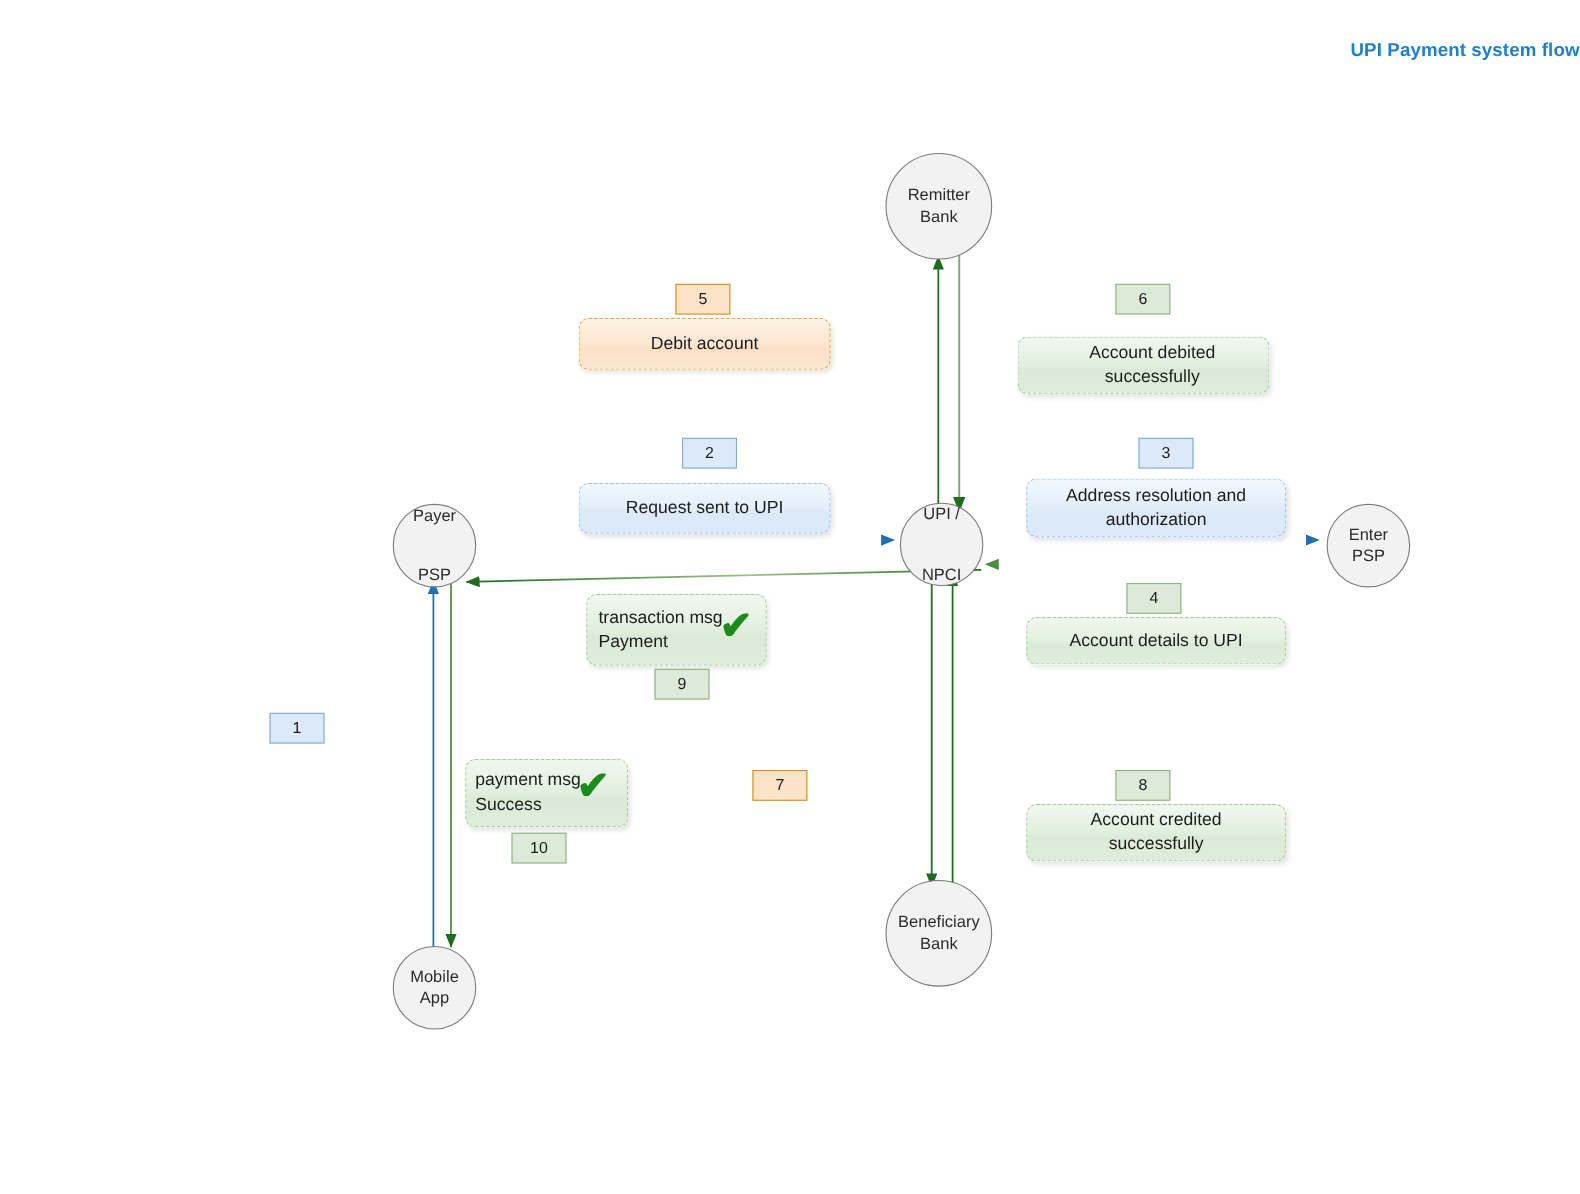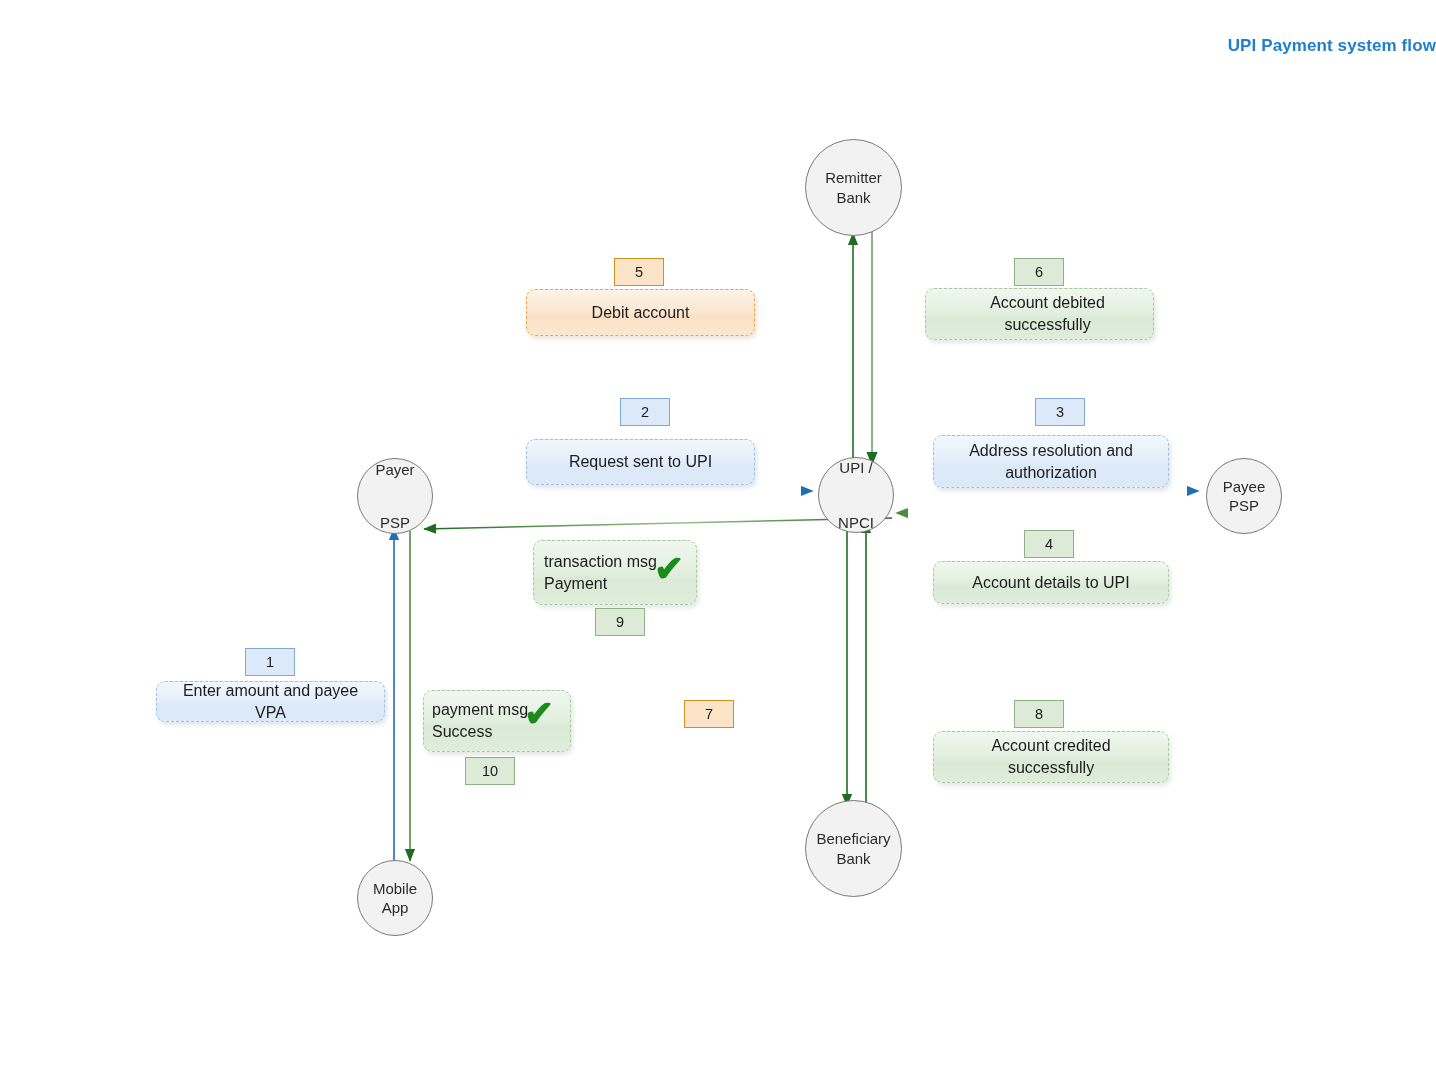--- a/index.html
+++ b/index.html
@@ -171,40 +171,37 @@
     <span>Payer</span>
     <span>PSP</span>
   </div>
 
   <div class="node" style="left:818px; top:457px; width:76px; height:76px;gap:36px;">
     <span>UPI /</span>
     <span>NPCI</span>
   </div>
 
   <div class="node" style="left:1206px; top:458px; width:76px; height:76px;">
-    <span>Payee</span>
+    <span>Enter</span>
     <span>PSP</span>
   </div>
 
   <div class="node" style="left:357px; top:860px; width:76px; height:76px;">
     <span>Mobile</span>
     <span>App</span>
   </div>
 
   <div class="node" style="left:805px; top:800px; width:97px; height:97px;">
     <span>Beneficiary</span>
     <span>Bank</span>
   </div>
 
   <div class="badge blue" style="left:245px; top:648px; width:50px; height:28px;">
     <span>1</span>
   </div>
-  <div class="lbox blue" style="left:156px; top:681px; width:229px; height:41px;">
-    <span class="txt">Enter amount and payee VPA</span>
-  </div>
 
   <div class="badge blue" style="left:620px; top:398px; width:50px; height:28px;">
     <span>2</span>
   </div>
   <div class="lbox blue" style="left:526px; top:439px; width:229px; height:46px;">
     <span class="txt">Request sent to UPI</span>
   </div>
 
   <div class="badge blue" style="left:1035px; top:398px; width:50px; height:28px;">
     <span>3</span>
@@ -224,21 +221,21 @@
   <div class="badge orange" style="left:614px; top:258px; width:50px; height:28px;">
     <span>5</span>
   </div>
   <div class="lbox orange" style="left:526px; top:289px; width:229px; height:47px;">
     <span class="txt">Debit account</span>
   </div>
 
   <div class="badge green" style="left:1014px; top:258px; width:50px; height:28px;">
     <span>6</span>
   </div>
-  <div class="lbox green" style="left:925px; top:288px; width:229px; height:52px;padding-left:28px;">
+  <div class="lbox green" style="left:925px; top:306px; width:229px; height:52px;padding-left:28px;">
     <span class="txt">Account debited
 successfully</span>
   </div>
 
   <div class="badge orange" style="left:684px; top:700px; width:50px; height:28px;">
     <span>7</span>
   </div>
 
   <div class="badge green" style="left:1014px; top:700px; width:50px; height:28px;">
     <span>8</span>

